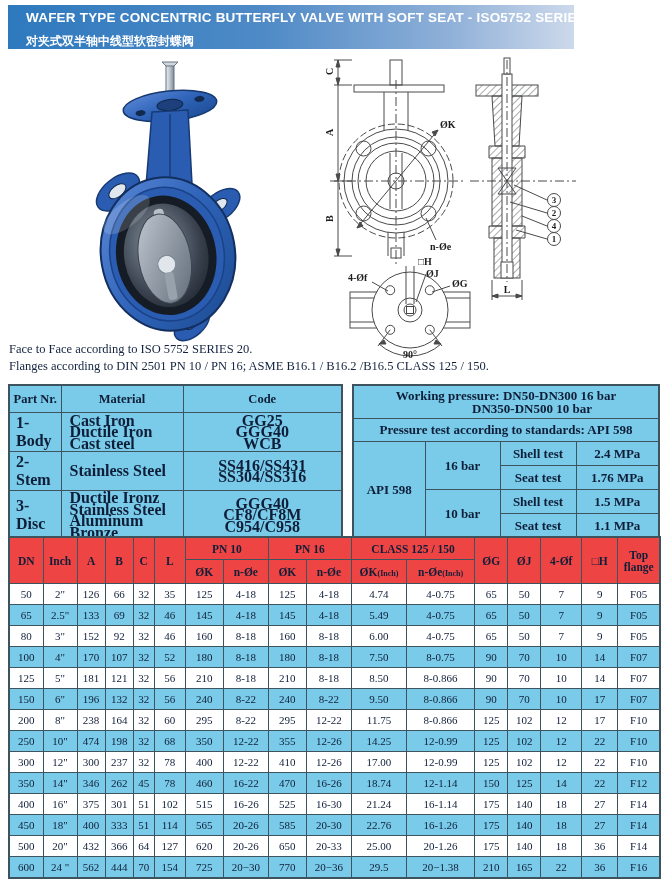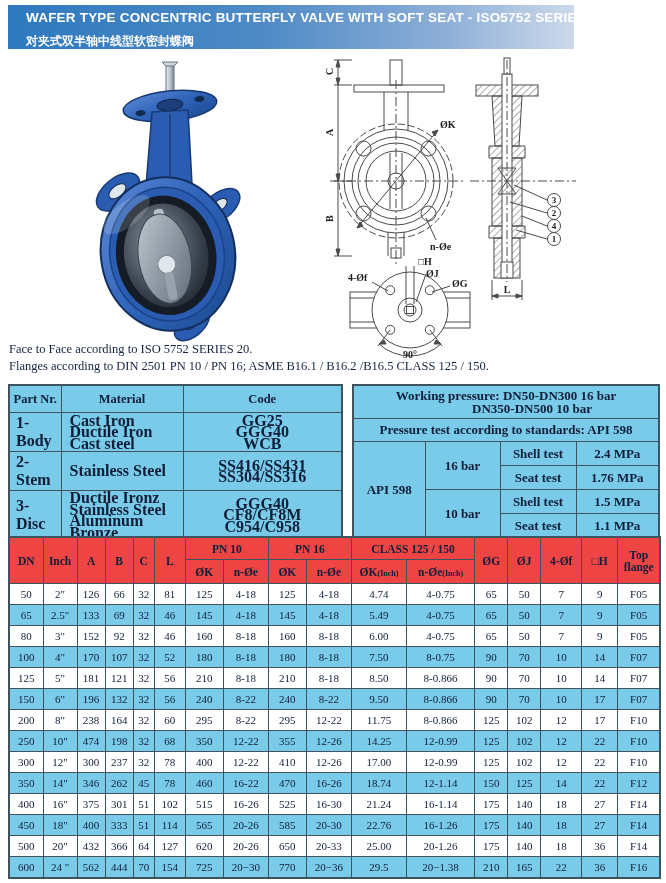--- a/index.html
+++ b/index.html
@@ -413,21 +413,21 @@
         <th><span>n-Øe</span><span class="sub">(Inch)</span></th>
       </tr>
     </thead>
     <tbody>
         <tr>
       <td>50</td>
       <td>2"</td>
       <td>126</td>
       <td>66</td>
       <td>32</td>
-      <td>81</td>
+      <td>35</td>
       <td>125</td>
       <td>4-18</td>
       <td>125</td>
       <td>4-18</td>
       <td>4.74</td>
       <td>4-0.75</td>
       <td>65</td>
       <td>50</td>
       <td>7</td>
       <td>9</td>

